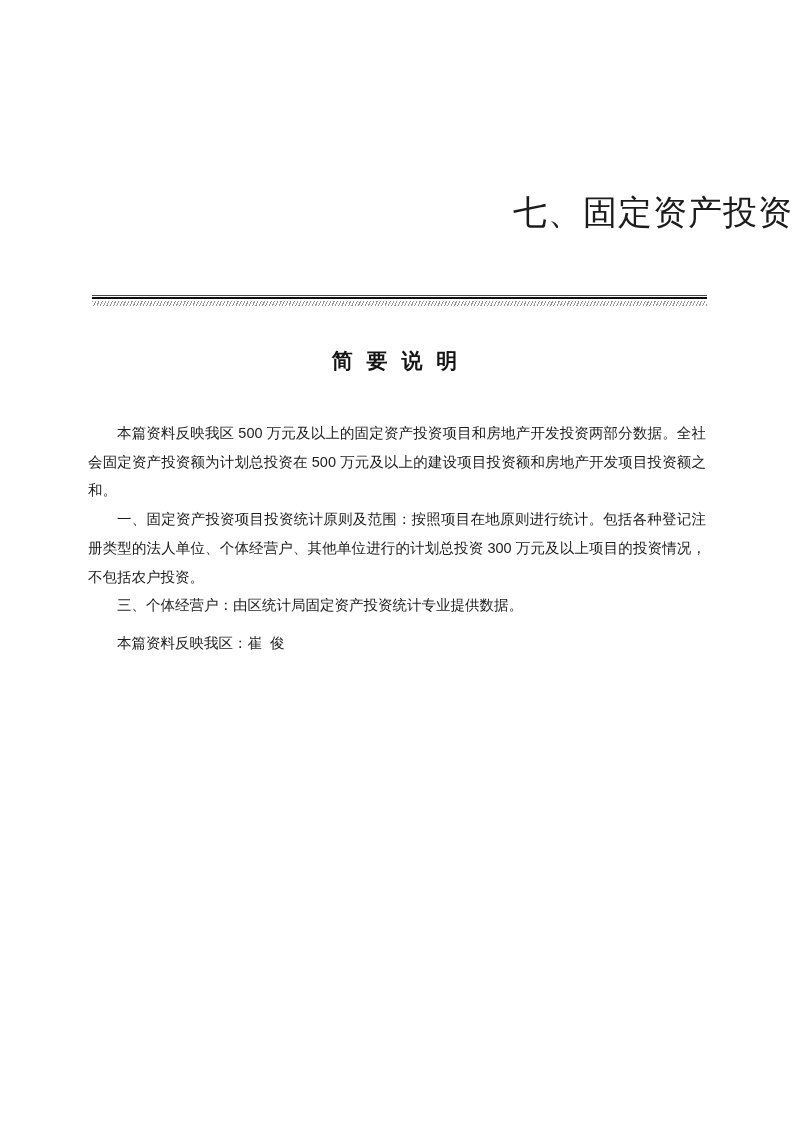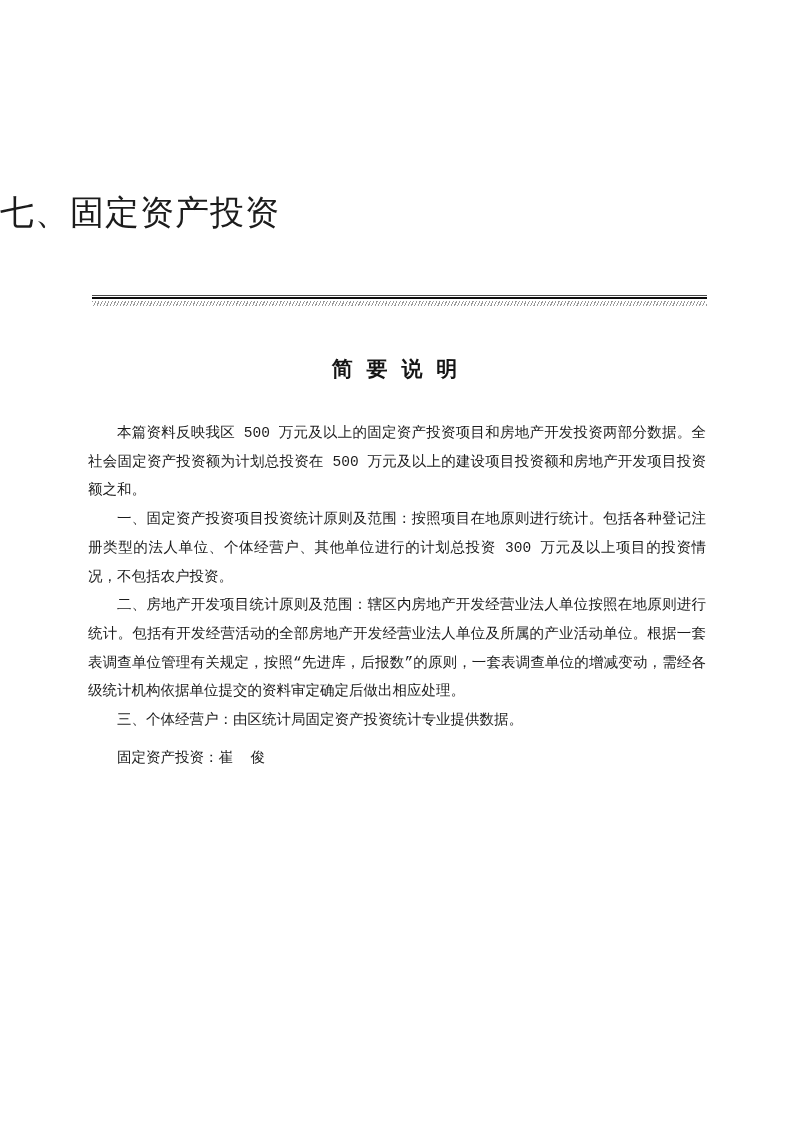--- a/index.html
+++ b/index.html
@@ -12,21 +12,21 @@
     background: #ffffff;
     overflow: hidden;
     color: #1f1f1f;
     font-family: "Liberation Serif", "DejaVu Serif", serif;
   }
   .doc-title {
     position: absolute;
     top: 194px;
     left: 0;
     width: 100%;
-    text-align: left;
+    text-align: right;
     font-size: 34px;
     font-weight: normal;
     line-height: 38px;
     letter-spacing: 1px;
     color: #1c1c1c;
     font-family: "Liberation Serif", "DejaVu Serif", serif;
   }
   .divider {
     position: absolute;
     top: 295px;
@@ -39,41 +39,41 @@
     height: 5px;
     margin-top: 2px;
     background: repeating-linear-gradient(
       115deg,
       #9a9a9a 0px, #9a9a9a 1px,
       #ffffff 1px, #ffffff 3px
     );
   }
   .section-heading {
     position: absolute;
-    top: 356px;
+    top: 348px;
     left: 0;
     width: 100%;
     text-align: center;
     font-size: 21px;
     font-weight: bold;
     line-height: 25px;
     letter-spacing: 4px;
     color: #151515;
     font-family: "Liberation Sans", "DejaVu Sans", sans-serif;
   }
   .body-block {
     position: absolute;
     top: 419px;
     left: 88px;
     width: 618px;
     font-size: 14.5px;
     line-height: 28.7px;
     color: #1c1c1c;
     text-align: justify;
-    font-family: Liberation Mono, monospace;
+    font-family: Liberation Sans, sans-serif;
   }
   .body-block p {
     margin: 0;
     text-indent: 2em;
   }
   .compiler-note {
     margin-top: 9px !important;
     white-space: pre-wrap;
     text-align: left;
   }
@@ -89,18 +89,17 @@
     <div class="divider-top-thin"></div>
     <div class="divider-solid"></div>
     <div class="divider-hatch"></div>
   </div>
 
   <h2 class="section-heading">简 要 说 明</h2>
 
   <div class="body-block">
     <p>本篇资料反映我区 500 万元及以上的固定资产投资项目和房地产开发投资两部分数据。全社会固定资产投资额为计划总投资在 500 万元及以上的建设项目投资额和房地产开发项目投资额之和。</p>
     <p>一、固定资产投资项目投资统计原则及范围：按照项目在地原则进行统计。包括各种登记注册类型的法人单位、个体经营户、其他单位进行的计划总投资 300 万元及以上项目的投资情况，不包括农户投资。</p>
-    <p>二、房地产开发项目统计原则及范围：辖区内房地产开发经营业法人单位按照在地原则进行统计。包括有开发经营活动的全部房地产开发经营业法人单位及所属的产业活动单位。根据一套表调查单位管理有关规定，按照“先进库，后报数”的原则，一套表调查单位的增减变动，需经各级统计机构依据单位提交的资料审定确定后做出相应处理。</p>
     <p>三、个体经营户：由区统计局固定资产投资统计专业提供数据。</p>
-    <p class="compiler-note">固定资产投资：崔  俊</p>
+    <p class="compiler-note">本篇资料反映我区：崔  俊</p>
   </div>
 
 </div>
 
 </body></html>

